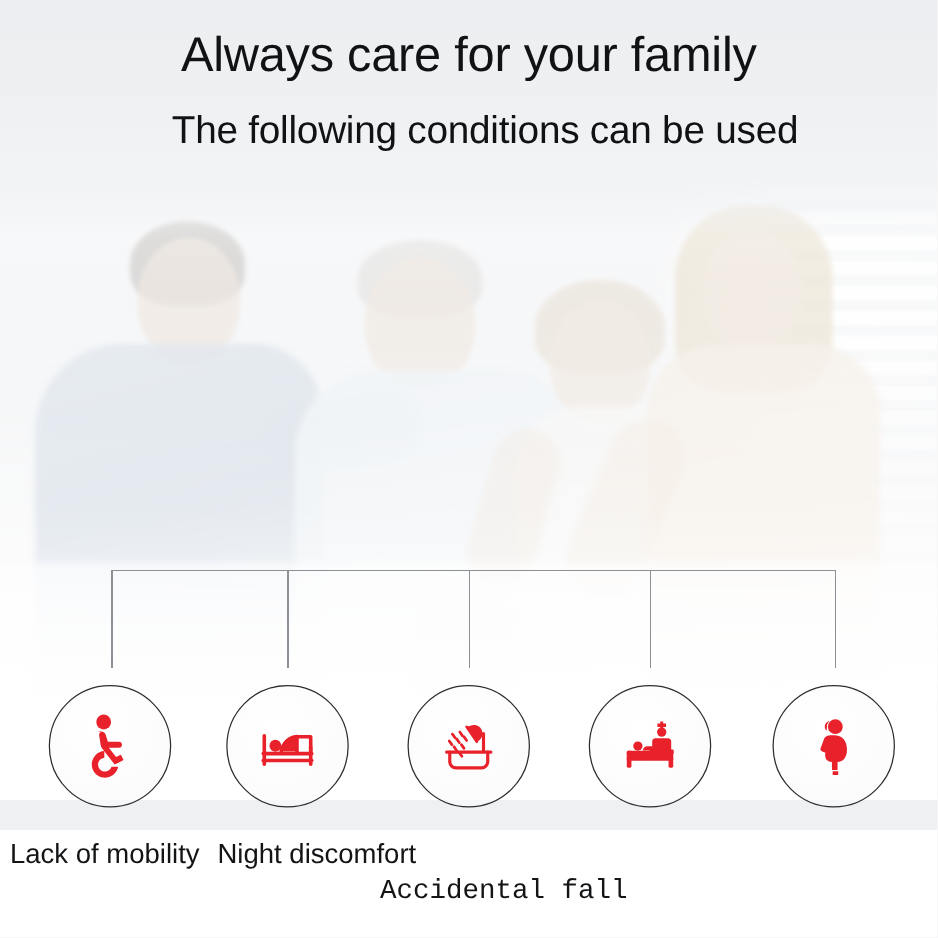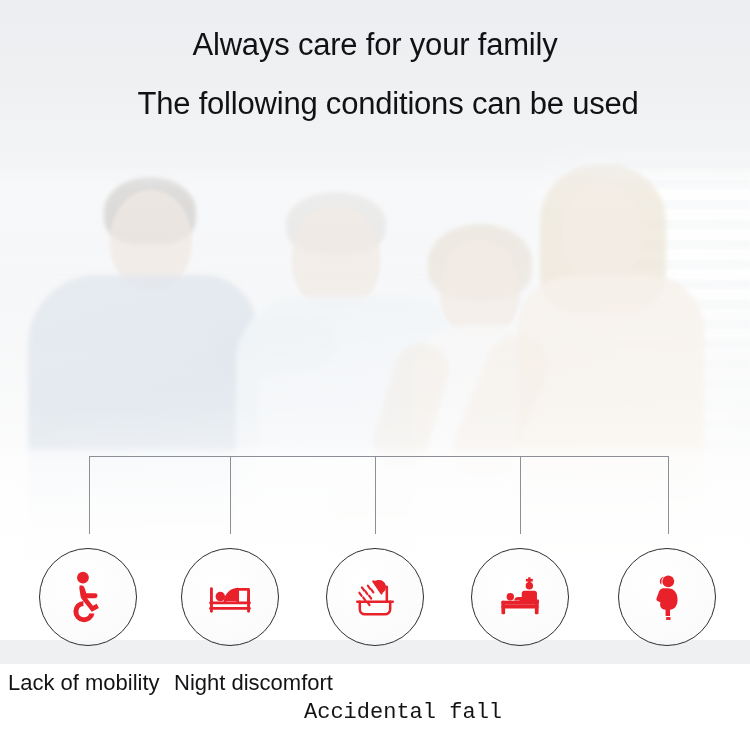--- a/index.html
+++ b/index.html
@@ -38,21 +38,21 @@
     margin: 0;
     color: #111214;
     font-weight: 400;
     letter-spacing: -0.2px;
     white-space: nowrap;
   }
   .headline-1 {
     position: absolute;
     left: 0; right: 0;
     top: 27px;
-    font-size: 31px;
+    font-size: 39px;
     line-height: 36px;
   }
   .headline-2 {
     position: absolute;
     left: 0; right: 0;
     top: 86px;
     font-size: 31px;
     line-height: 36px;
     padding-left: 26px;
   }

